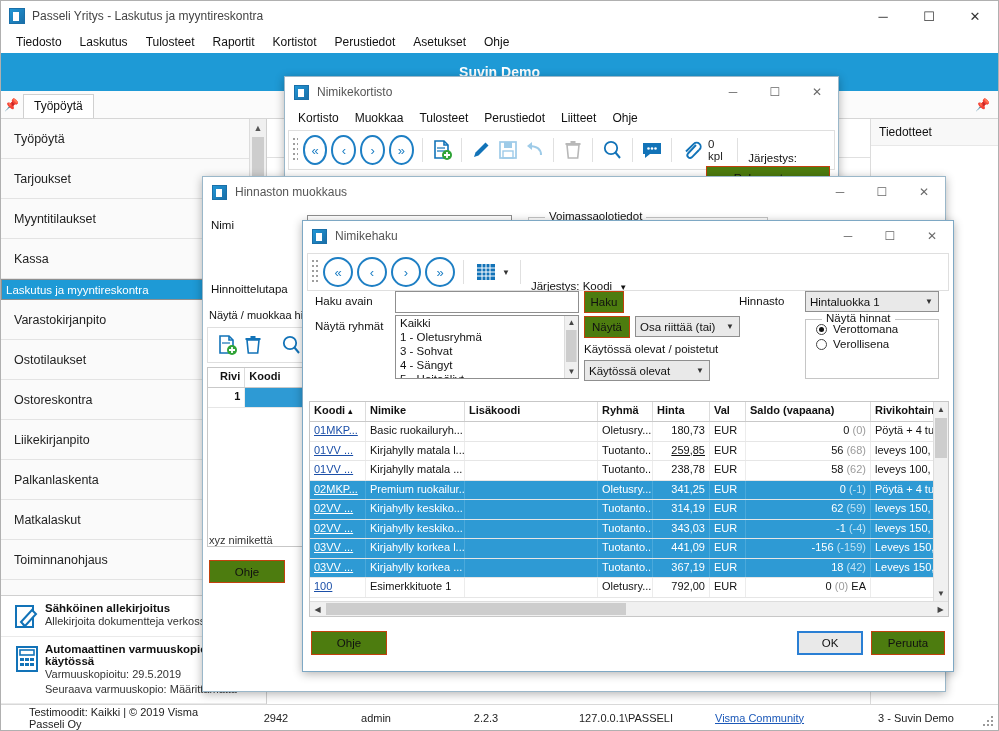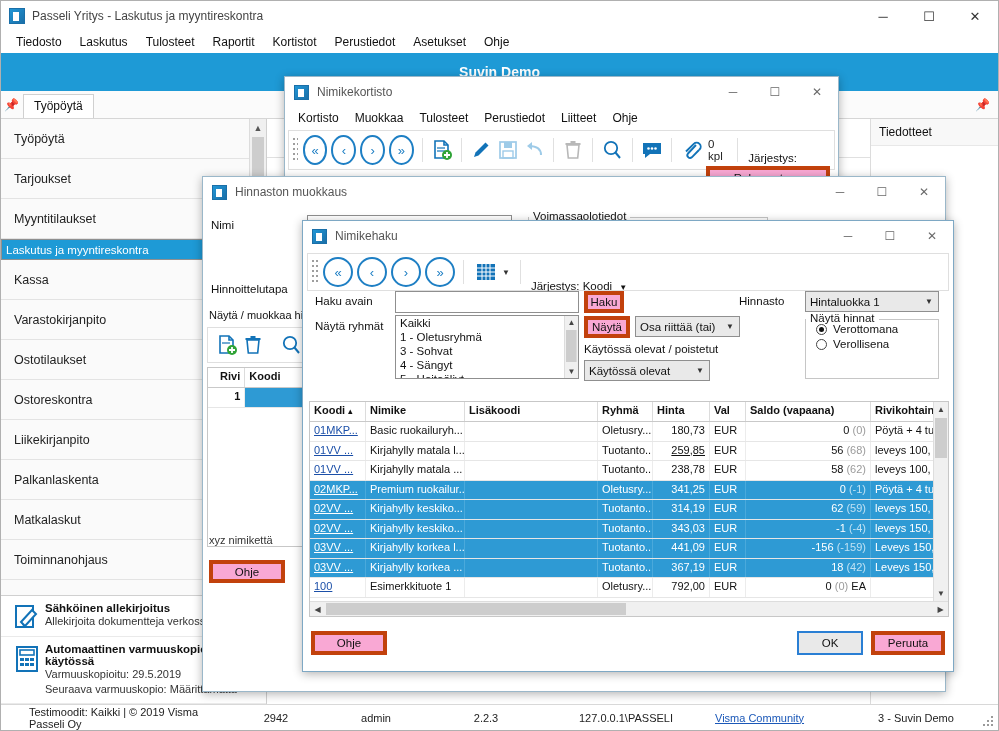--- a/index.html
+++ b/index.html
@@ -110,34 +110,34 @@
           display:flex; align-items:center; justify-content:center; font-size:13px; margin:0 2px; }
   .tsep { width:1px; height:24px; background:#e0e0e0; margin:0 6px; }
   .ticon { width:28px; height:28px; display:flex; align-items:center; justify-content:center; margin:0 2px; }
   .tlabel { font-size:11.5px; color:#222; margin:0 4px; }
   .tsort { font-size:11.5px; color:#111; padding:0 4px;margin-top:28px; }
 
   
   .lbl { font-size:11.5px; color:#111; }
   .tfield { border:1px solid #8f8f8f; background:#fff; height:21px; font-size:11.5px;
             padding:2px 4px; color:#111; }
-  .btn { border:4px solid #c2410c; background:#f9a8d4; font-size:11.5px; color:#111;
+  .btn { border:1px solid #c2410c; background:#4d7c0f; font-size:11.5px; color:#111;
          display:flex; align-items:center; justify-content:center; }
   .btn.def { border:2px solid #2a7fd4; background:#e9e9e9; }
   .sel { border:1px solid #8f8f8f; background:#e9e9e9; height:21px; font-size:11.5px;
          display:flex; align-items:center; padding:0 4px; position:relative; color:#111; }
   .sel .chev { position:absolute; right:5px; font-size:8px; color:#333; }
   .listbox { border:1px solid #8f8f8f; background:#fff; overflow:hidden; position:relative; }
   .listbox .li { font-size:11.5px; padding:1px 4px; color:#111; }
   .lbscroll { position:absolute; right:0; top:0; bottom:0; width:14px; background:#f0f0f0; border-left:1px solid #ddd; }
   .lbscroll .a { height:13px; text-align:center; font-size:8px; color:#444; line-height:13px; }
   .lbscroll .ad { position:absolute; bottom:0; left:0; right:0; height:13px; text-align:center; font-size:8px; color:#444; line-height:13px; }
   .lbscroll .th { position:absolute; top:14px; left:1px; right:1px; height:32px; background:#cdcdcd; }
   .group { border:1px solid #c6c6c6; position:relative; }
-  .group .gl { position:absolute; top:-8px; left:0; background:#fff; padding:0 4px; font-size:11.5px; color:#111; }
+  .group .gl { position:absolute; top:-8px; left:16px; background:#fff; padding:0 4px; font-size:11.5px; color:#111; }
   .radio { display:flex; align-items:center; font-size:11.5px; color:#111; margin:3px 0 3px 10px; }
   .radio .rc { width:11px; height:11px; border-radius:50%; border:1px solid #444; margin-right:6px; position:relative; background:#fff; }
   .radio.on .rc:after { content:""; position:absolute; left:2px; top:2px; width:5px; height:5px; border-radius:50%; background:#111; }
 
   
   .tbl { position:absolute; border:1px solid #c7c7c7; background:#fff; overflow:hidden; }
   .thead { display:flex; height:20px; background:#fff; border-bottom:1px solid #c9c9c9; }
   .th { font-size:11px; font-weight:bold; color:#111; padding:2px 4px; border-right:1px solid #dcdcdc;
         overflow:hidden; white-space:nowrap; }
   .trow { display:flex; height:19.5px; border-bottom:1px solid #e6e6e6; }
@@ -196,22 +196,22 @@
       <div class="tabpin right">📌</div>
     </div>
 
     <div class="contentrow">
 
       <div class="sidebar">
         <div class="navlist">
           <div class="navitem">Työpöytä</div>
           <div class="navitem">Tarjoukset</div>
           <div class="navitem">Myyntitilaukset</div>
+          <div class="navitem">Kassa</div>
           <div class="navitem sel">Laskutus ja myyntireskontra</div>
-          <div class="navitem">Kassa</div>
           <div class="navitem">Varastokirjanpito</div>
           <div class="navitem">Ostotilaukset</div>
           <div class="navitem">Ostoreskontra</div>
           <div class="navitem">Liikekirjanpito</div>
           <div class="navitem">Palkanlaskenta</div>
           <div class="navitem">Matkalaskut</div>
           <div class="navitem">Toiminnanohjaus</div>
           <div class="navitem">Pankkiyhteys</div>
 
           <div class="navscroll">

